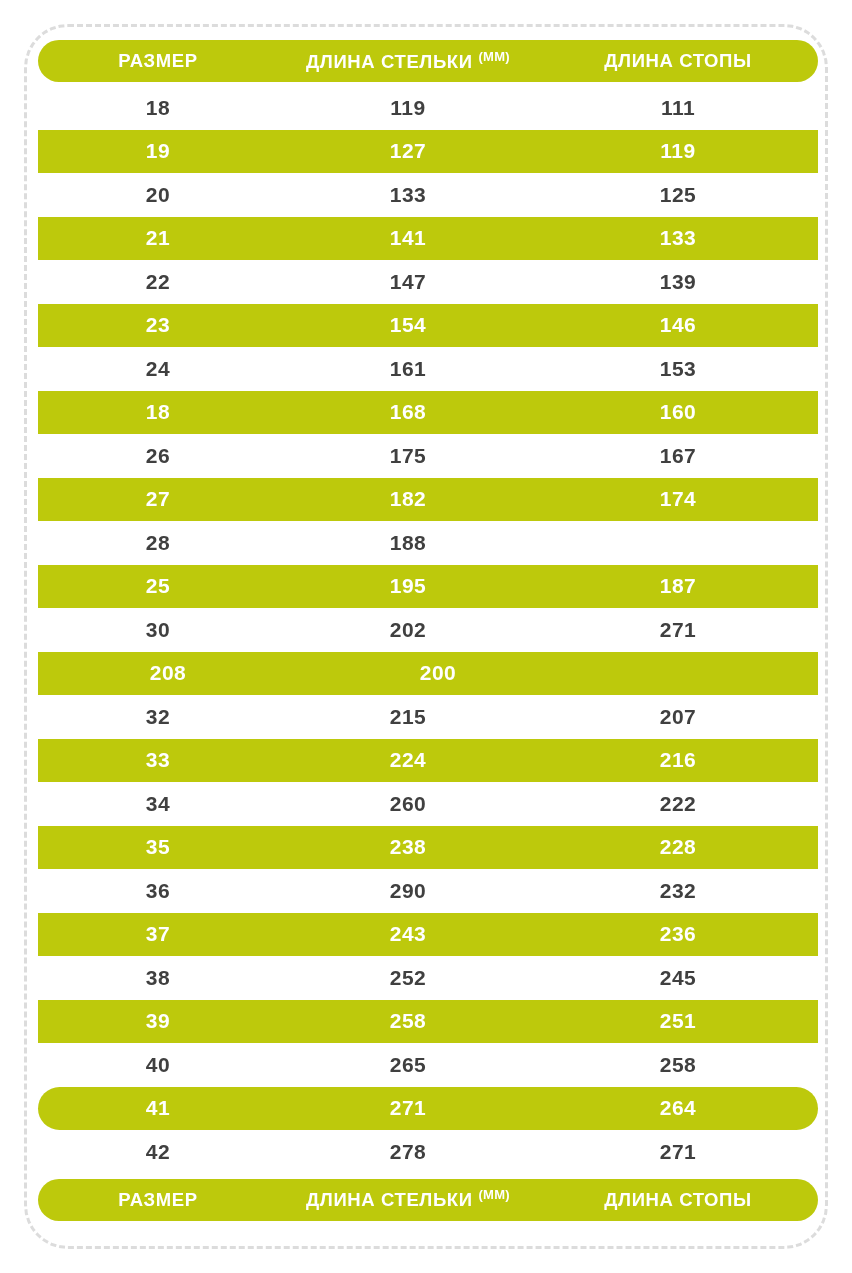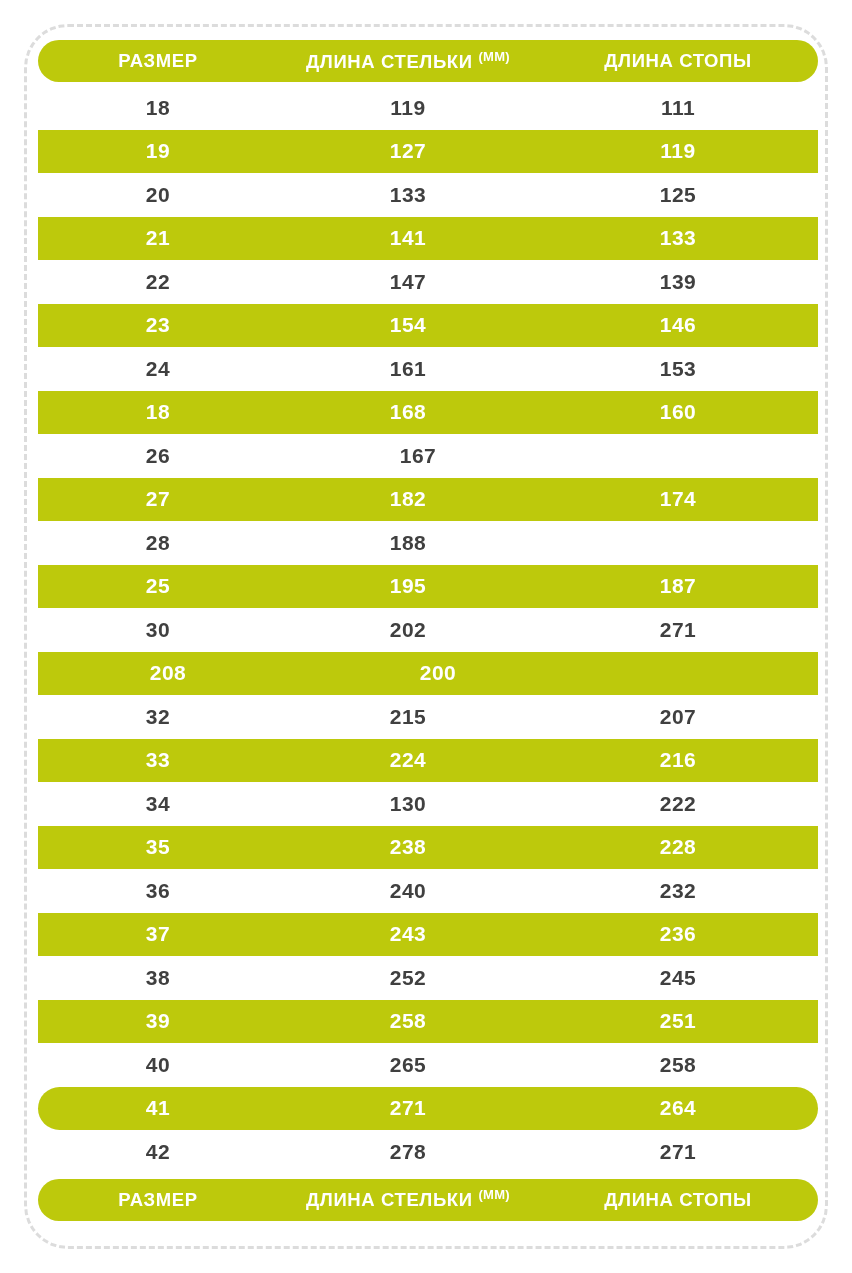--- a/index.html
+++ b/index.html
@@ -132,20 +132,21 @@
           <div class="cell c2">161</div>
           <div class="cell c3">153</div>
         </div>
         <div class="row green">
           <div class="cell c1">18</div>
           <div class="cell c2">168</div>
           <div class="cell c3">160</div>
         </div>
         <div class="row light">
           <div class="cell c1">26</div>
+          <div class="cell c2">175</div>
           <div class="cell c3">167</div>
         </div>
         <div class="row green">
           <div class="cell c1">27</div>
           <div class="cell c2">182</div>
           <div class="cell c3">174</div>
         </div>
         <div class="row light">
           <div class="cell c1">28</div>
           <div class="cell c2">188</div>
@@ -169,31 +170,31 @@
           <div class="cell c2">215</div>
           <div class="cell c3">207</div>
         </div>
         <div class="row green">
           <div class="cell c1">33</div>
           <div class="cell c2">224</div>
           <div class="cell c3">216</div>
         </div>
         <div class="row light">
           <div class="cell c1">34</div>
-          <div class="cell c2">130</div>
+          <div class="cell c2">260</div>
           <div class="cell c3">222</div>
         </div>
         <div class="row green">
           <div class="cell c1">35</div>
           <div class="cell c2">238</div>
           <div class="cell c3">228</div>
         </div>
         <div class="row light">
           <div class="cell c1">36</div>
-          <div class="cell c2">240</div>
+          <div class="cell c2">290</div>
           <div class="cell c3">232</div>
         </div>
         <div class="row green">
           <div class="cell c1">37</div>
           <div class="cell c2">243</div>
           <div class="cell c3">236</div>
         </div>
         <div class="row light">
           <div class="cell c1">38</div>
           <div class="cell c2">252</div>

